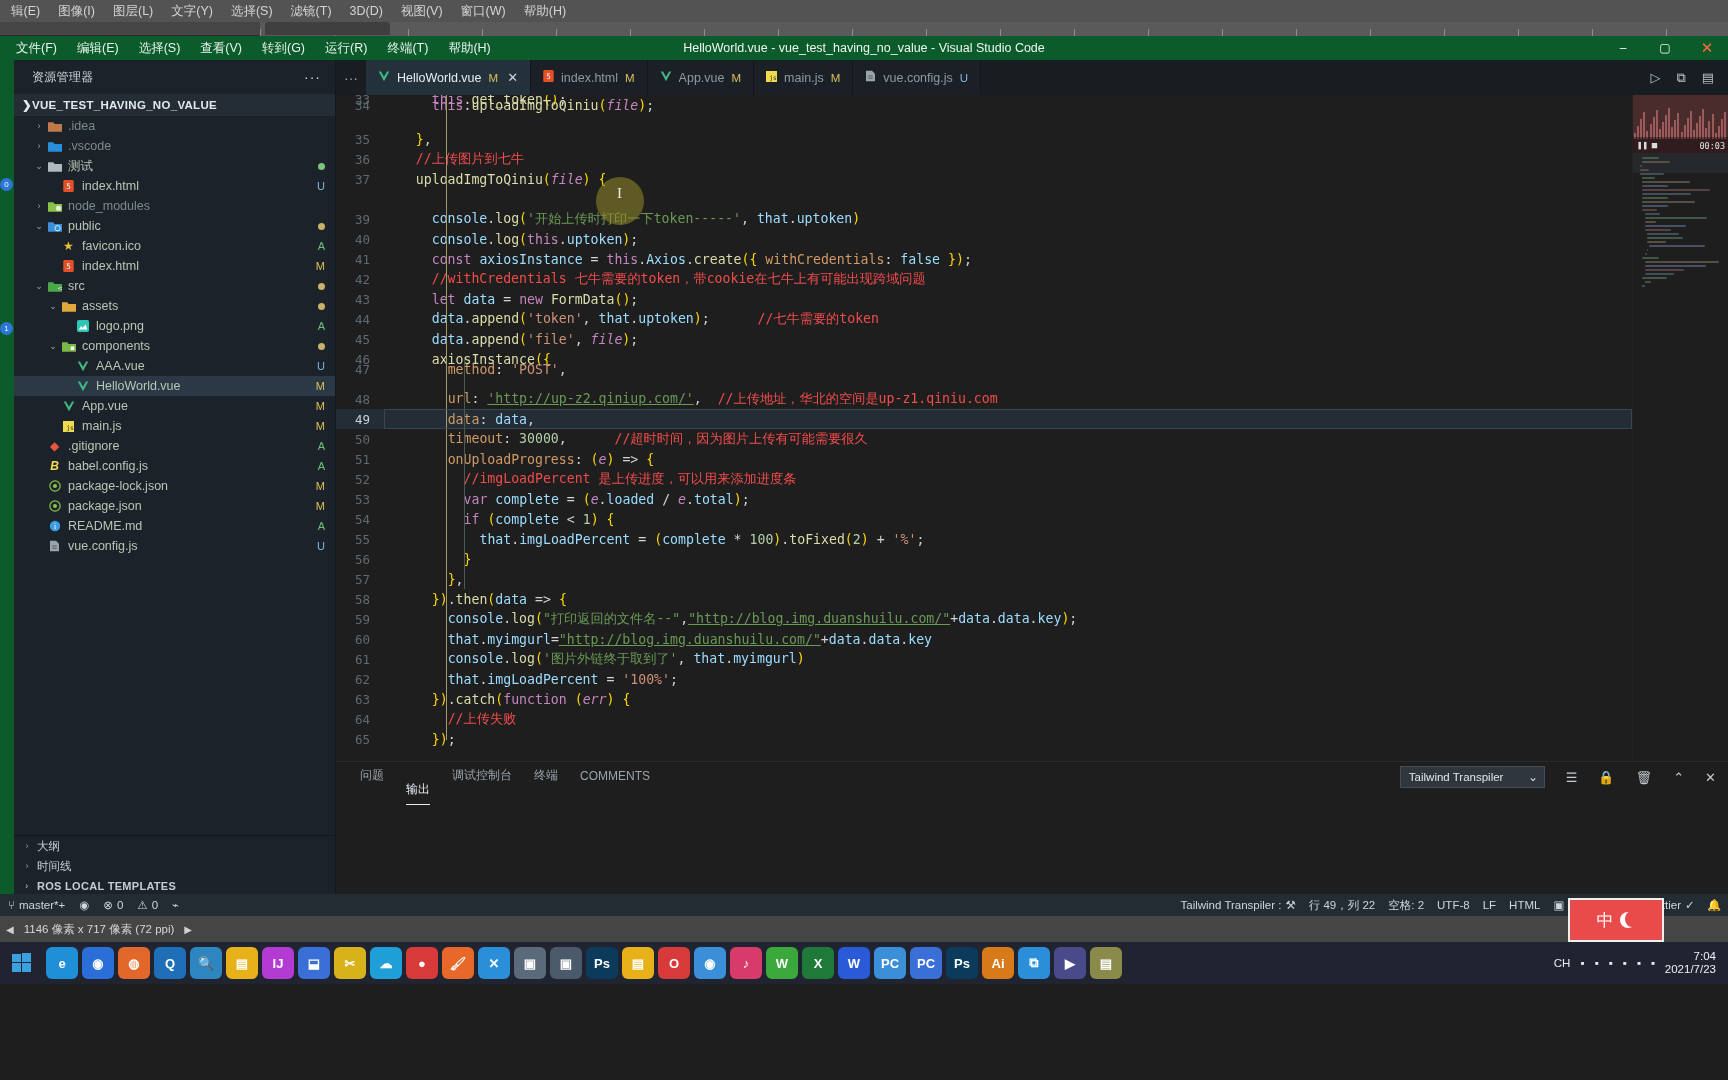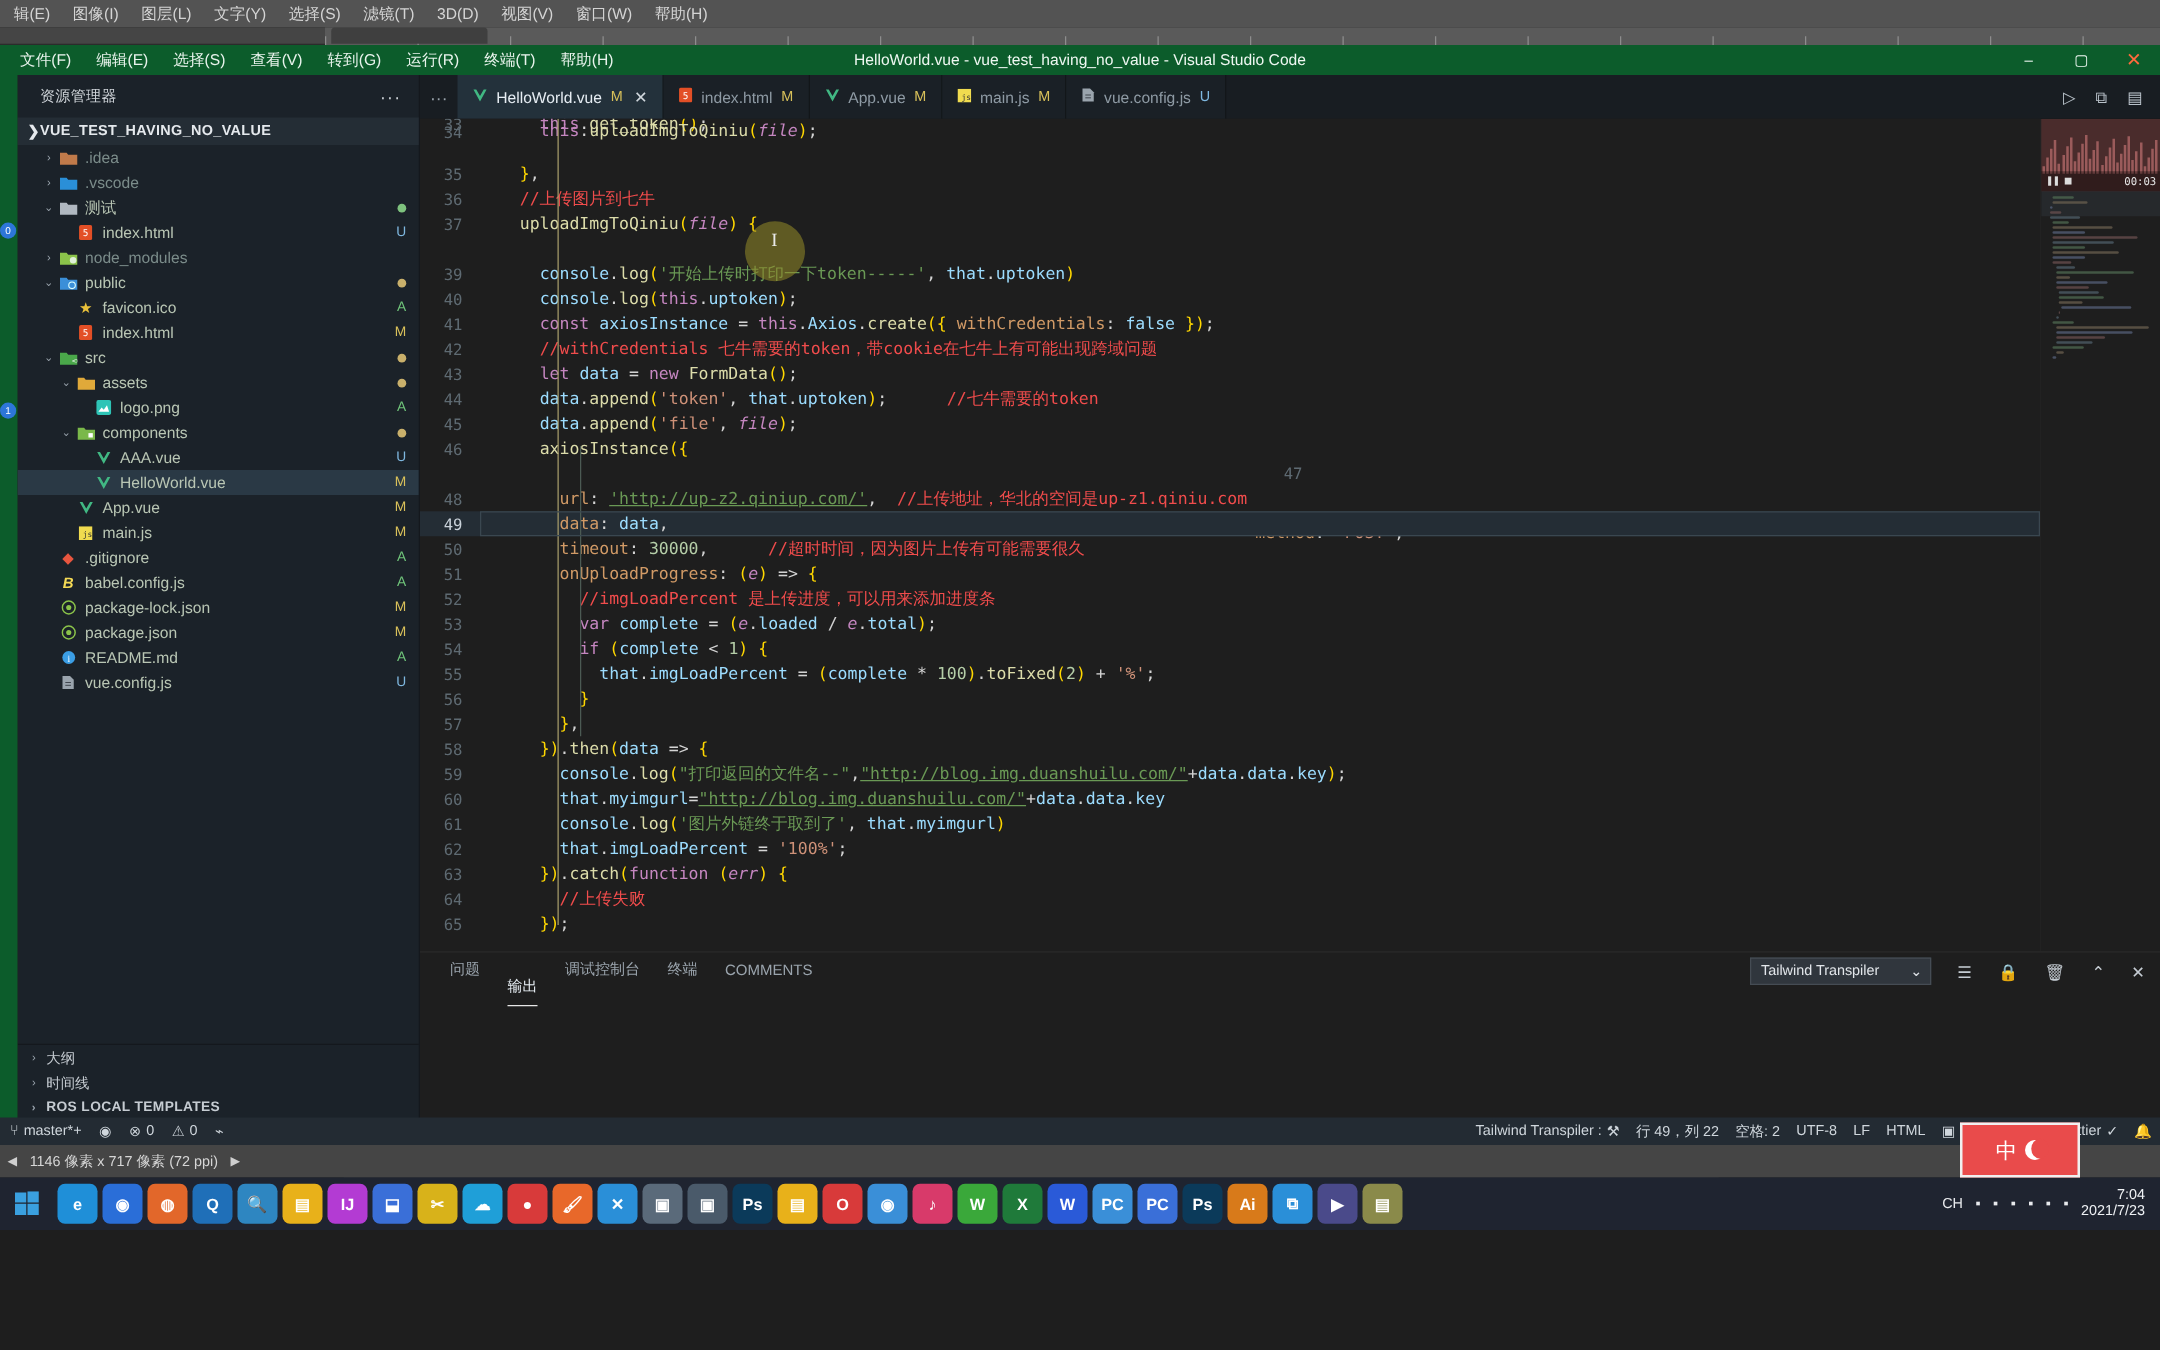--- a/index.html
+++ b/index.html
@@ -608,21 +608,21 @@
                 <div class="lc"><span class="c-white"> </span><span class="c-white"> </span><span class="c-white"> </span><span class="c-white"> </span><span class="c-white"> </span><span class="c-white"> </span><span class="c-var">data</span><span class="c-white">.</span><span class="c-fn">append</span><span class="c-par1">(</span><span class="c-str">'token'</span><span class="c-white">,</span><span class="c-white"> </span><span class="c-var">that</span><span class="c-white">.</span><span class="c-var">uptoken</span><span class="c-par1">)</span><span class="c-white">;</span><span class="c-white"> </span><span class="c-white"> </span><span class="c-white"> </span><span class="c-white"> </span><span class="c-white"> </span><span class="c-white"> </span><span class="c-cmt">//七牛需要的token</span></div>
               </div>
               <div class="line" style="top: 234px;">
                 <div class="ln">45</div>
                 <div class="lc"><span class="c-white"> </span><span class="c-white"> </span><span class="c-white"> </span><span class="c-white"> </span><span class="c-white"> </span><span class="c-white"> </span><span class="c-var">data</span><span class="c-white">.</span><span class="c-fn">append</span><span class="c-par1">(</span><span class="c-str">'file'</span><span class="c-white">,</span><span class="c-white"> </span><span class="c-ital">file</span><span class="c-par1">)</span><span class="c-white">;</span></div>
               </div>
               <div class="line" style="top: 254px;">
                 <div class="ln">46</div>
                 <div class="lc"><span class="c-white"> </span><span class="c-white"> </span><span class="c-white"> </span><span class="c-white"> </span><span class="c-white"> </span><span class="c-white"> </span><span class="c-fn">axiosInstance</span><span class="c-par1">(</span><span class="c-par1">{</span></div>
               </div>
-              <div class="line" style="top: 276px; flex-direction: column;">
+              <div class="line" style="top: 264px;">
                 <div class="ln">47</div>
                 <div class="lc"><span class="c-white"> </span><span class="c-white"> </span><span class="c-white"> </span><span class="c-white"> </span><span class="c-white"> </span><span class="c-white"> </span><span class="c-white"> </span><span class="c-white"> </span><span class="c-prop">method</span><span class="c-white">:</span><span class="c-white"> </span><span class="c-str">'POST'</span><span class="c-white">,</span></div>
               </div>
               <div class="line" style="top: 294px;">
                 <div class="ln">48</div>
                 <div class="lc"><span class="c-white"> </span><span class="c-white"> </span><span class="c-white"> </span><span class="c-white"> </span><span class="c-white"> </span><span class="c-white"> </span><span class="c-white"> </span><span class="c-white"> </span><span class="c-prop">url</span><span class="c-white">:</span><span class="c-white"> </span><span class="c-link">'http://up-z2.qiniup.com/'</span><span class="c-white">,</span><span class="c-white"> </span><span class="c-white"> </span><span class="c-cmt">//上传地址，华北的空间是up-z1.qiniu.com</span></div>
               </div>
               <div class="line hl" style="top: 314px;">
                 <div class="ln cur">49</div>
                 <div class="lc"><span class="c-white"> </span><span class="c-white"> </span><span class="c-white"> </span><span class="c-white"> </span><span class="c-white"> </span><span class="c-white"> </span><span class="c-white"> </span><span class="c-white"> </span><span class="c-prop">data</span><span class="c-white">:</span><span class="c-white"> </span><span class="c-var">data</span><span class="c-white">,</span></div>

